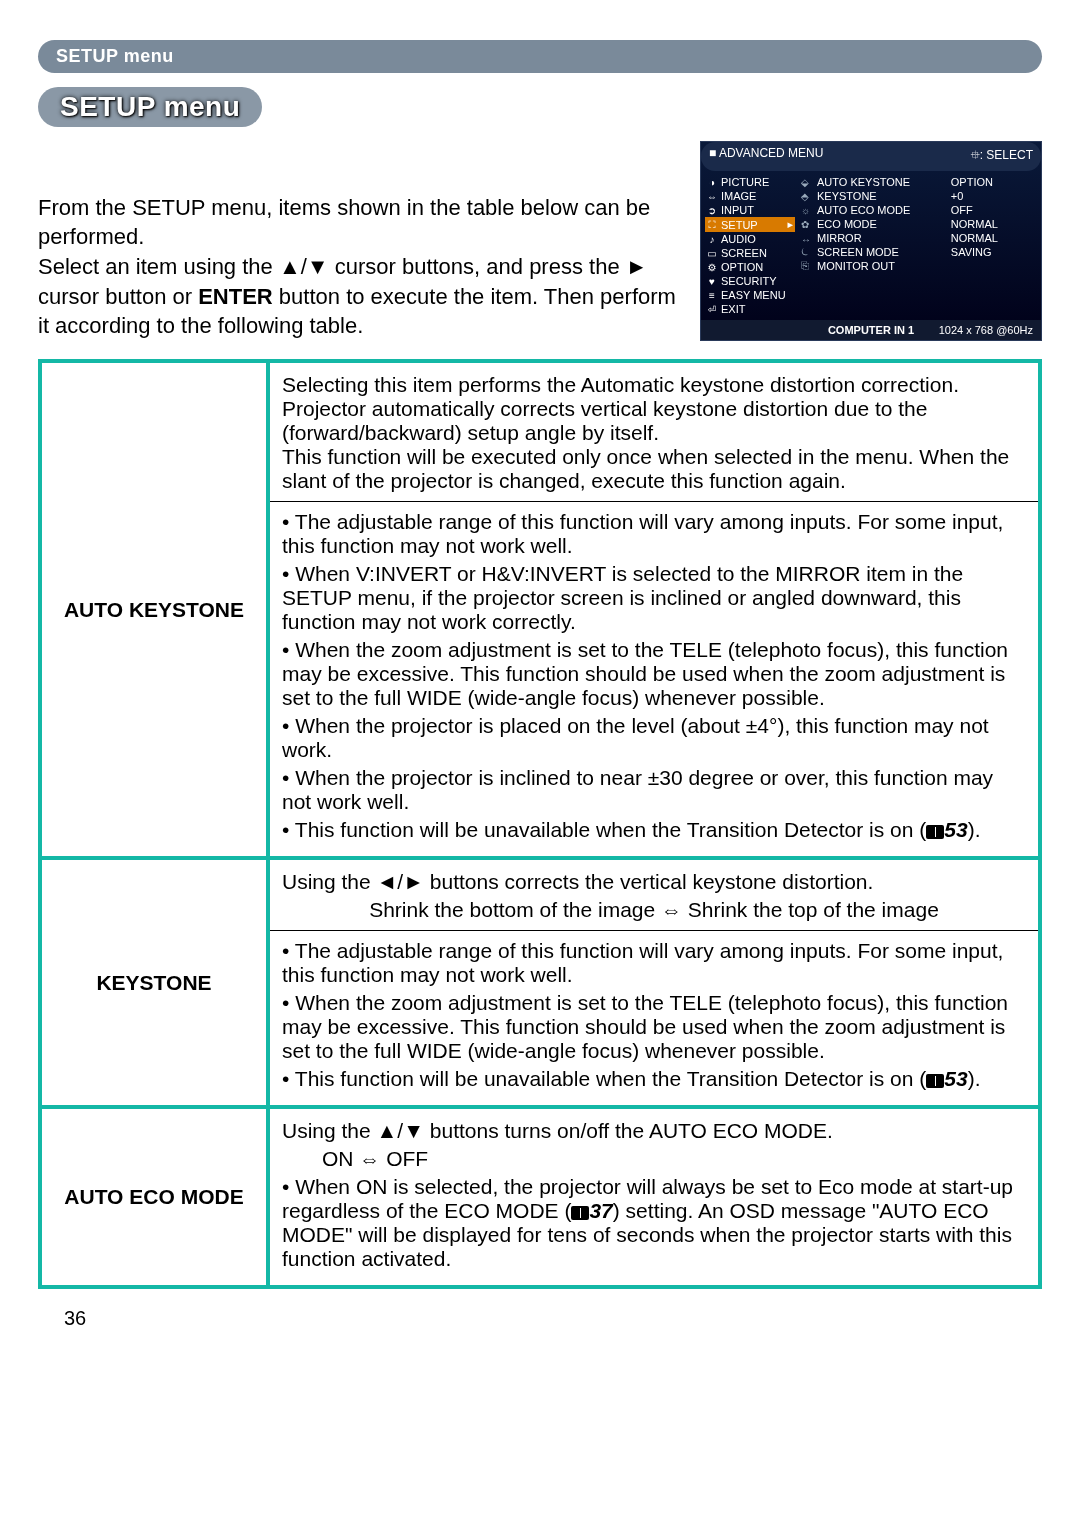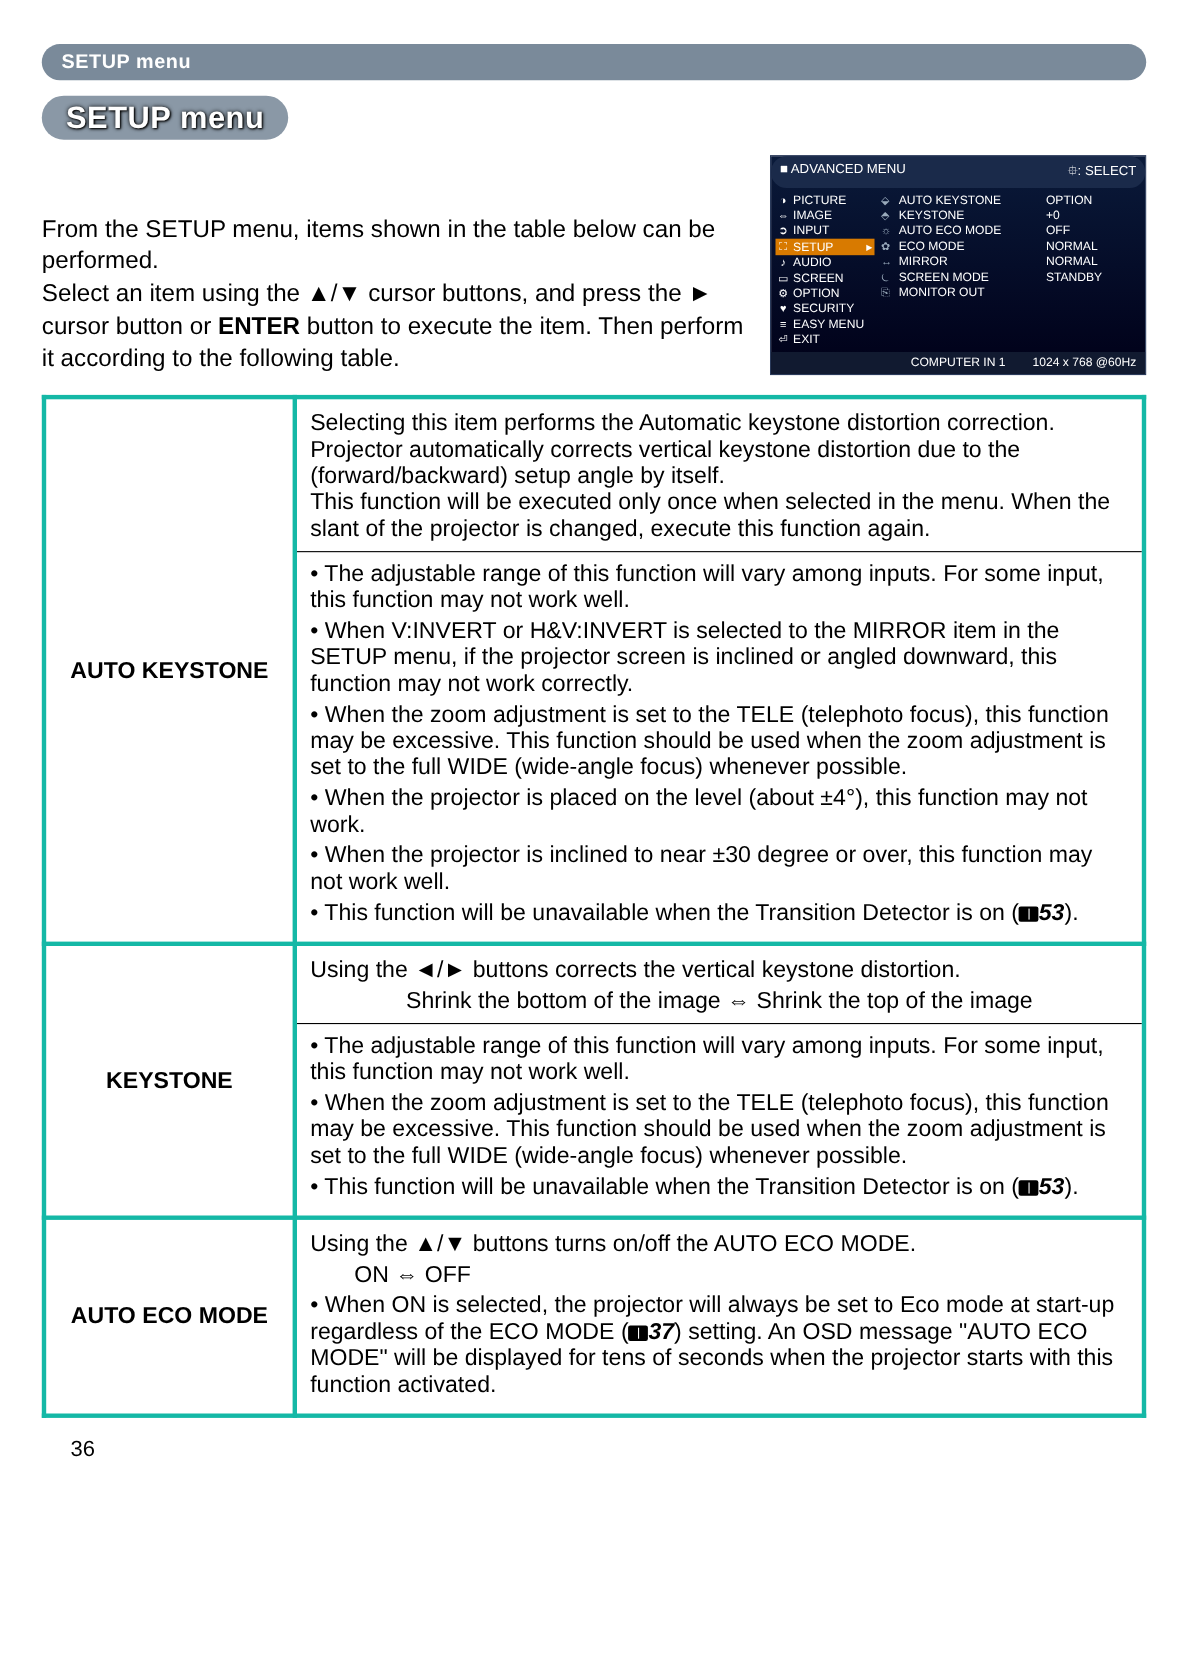--- a/index.html
+++ b/index.html
@@ -103,21 +103,21 @@
   }
   .osd-right .ico { width: 12px; font-size: 10px; color: #9ab; }
   .osd-footer {
     display: flex;
     justify-content: space-between;
     padding: 4px 8px;
     background: #111a30;
     font-size: 11px;
   }
   .osd-footer .left { flex:1; }
-  .osd-footer .mid { flex:1; text-align:center; }
+  .osd-footer .mid { flex:1; text-align:center;font-weight:bold; }
   .osd-footer .right { flex:1; text-align:right; }
 
   table.main {
     width: 100%;
     border-collapse: collapse;
     border: 2px solid #000;
     font-size: 21px;
     margin-bottom: 18px;
   }
   table.main th {
@@ -276,21 +276,21 @@
             <div class="row">
                 <span>OFF</span>
               </div>
             <div class="row">
                 <span>NORMAL</span>
               </div>
             <div class="row">
                 <span>NORMAL</span>
               </div>
             <div class="row">
-                <span>STANDBY</span>
+                <span>SAVING</span>
               </div>
             <div class="row">
                 <span></span>
               </div>
           </div>
         </div>
       </div>
       <div class="osd-footer">
         <span class="left"></span>
         <span class="mid">COMPUTER IN 1</span>

